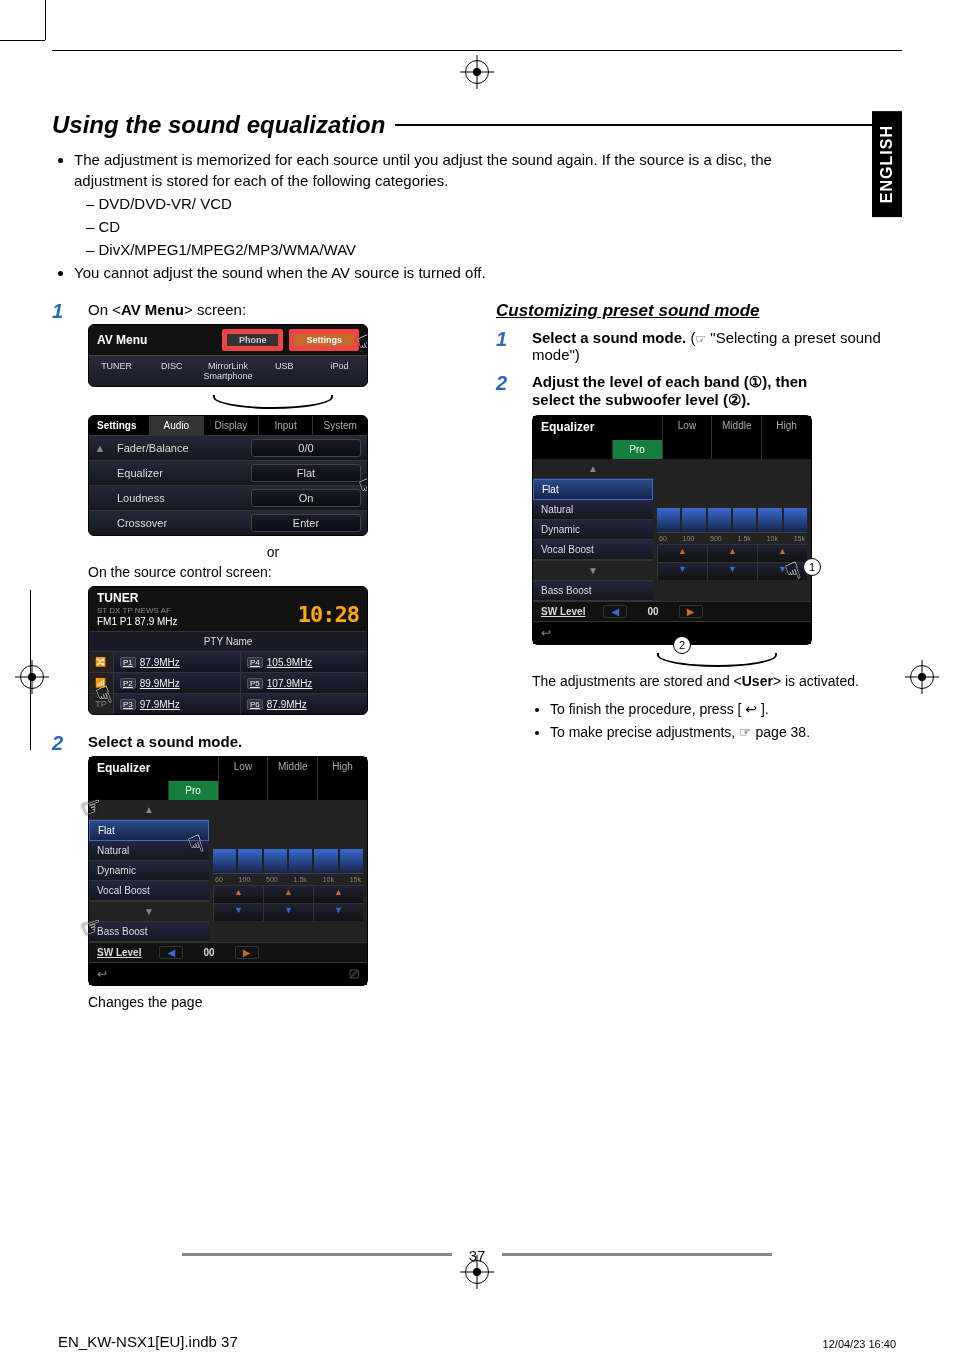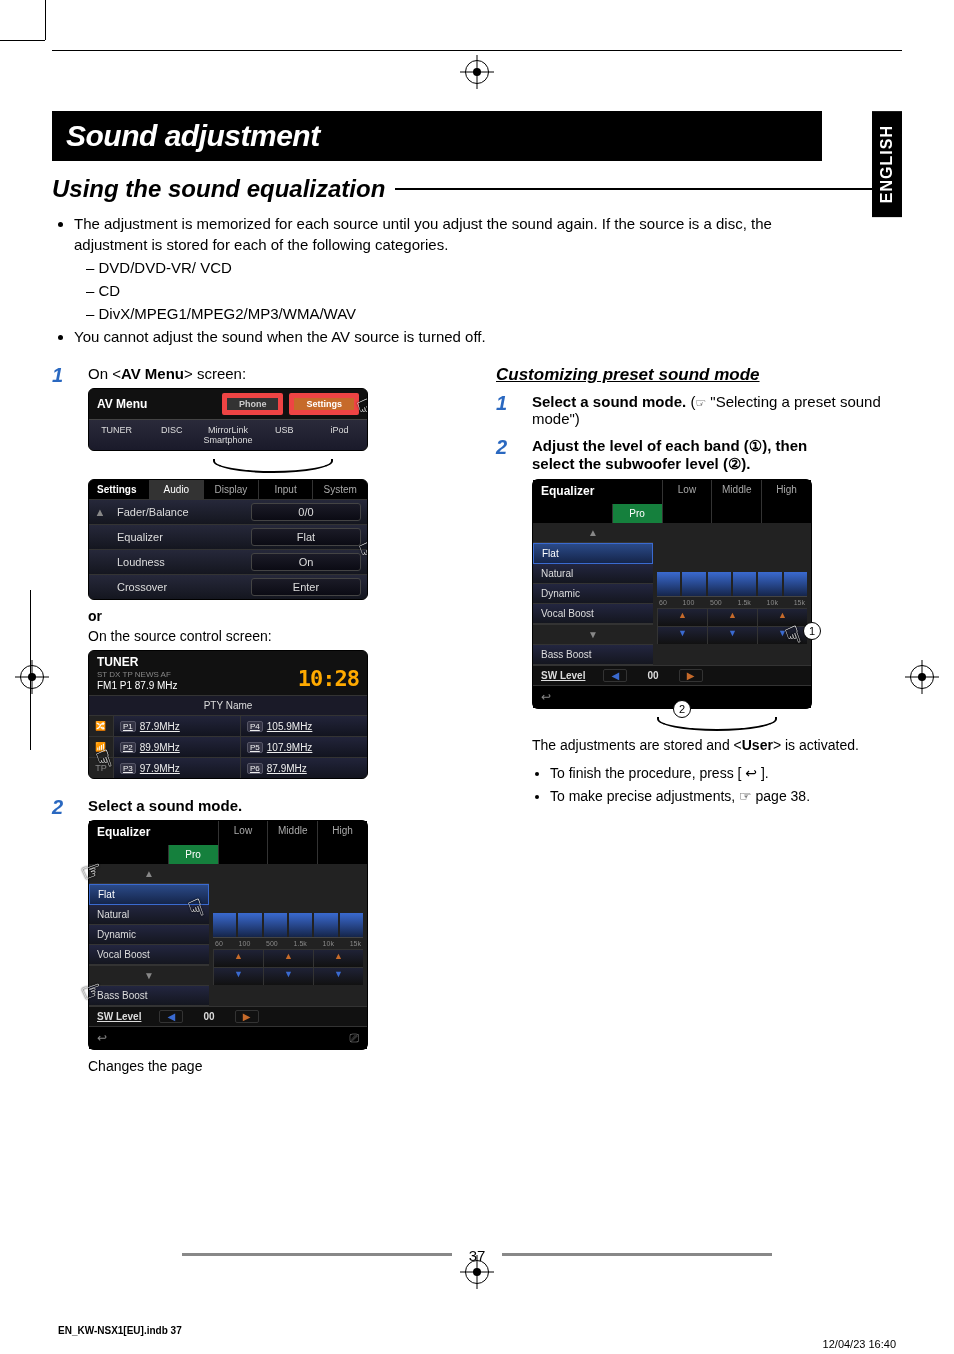--- a/index.html
+++ b/index.html
@@ -60,21 +60,21 @@
   
   .settings-tabs { display: flex; background: #000; }
   .stab { flex: 1; text-align: center; padding: 4px 2px; font-size: 10px; color: #aaa; border-left: 1px solid #333; }
   .stab.first { font-weight: bold; color: #fff; border-left: none; text-align: left; padding-left: 8px; }
   .stab.active { background: #333; color: #fff; }
   .setting-line { display: flex; align-items: center; border-top: 1px solid #333; background: linear-gradient(#26283a,#14161f); }
   .setting-line .arrow { width: 22px; text-align: center; color: #888; }
   .setting-line .slabel { flex: 1; padding: 5px 6px; font-size: 11px; }
   .setting-line .sval { width: 110px; text-align: center; background: linear-gradient(#1b1b27,#0b0b14); border: 1px solid #444; border-radius: 3px; margin: 3px 6px 3px 0; padding: 2px 0; font-size: 11px; }
   
-  .or-text { font-size: 14px; margin: 2px 0; font-weight: bold; }
+  .or-text { text-align: center; font-size: 14px; margin: 2px 0; }
   
   .tuner-head { display: flex; justify-content: space-between; align-items: flex-end; padding: 4px 8px; background: #111; }
   .tuner-head .tleft { display: flex; flex-direction: column; gap: 1px; }
   .tuner-head .ttitle { color: #fff; font-weight: bold; font-size: 12px; }
   .tuner-head .tinfo { font-size: 8px; color: #888; }
   .tuner-head .tfreq { color: #fff; font-size: 10px; }
   .tuner-head .clock { color: #fa0; font-family: monospace; font-size: 22px; font-weight: bold; letter-spacing: -1px; }
   .tuner-pty { text-align: center; padding: 4px 12px; border-top: 1px solid #333; font-size: 10px; background: #1a1a28; }
   .tuner-grid { display: grid; grid-template-columns: 24px 1fr 1fr; }
   .tuner-grid .side { background: #222; border-top: 1px solid #333; padding: 5px 0; text-align: center; font-size: 9px; color: #888; }
@@ -120,21 +120,21 @@
   .hand-icon { font-size: 12px; }
   
   .eq-callout { position: absolute; width: 18px; height: 18px; border: 1px solid #000; border-radius: 50%; background: #fff; color: #000; font-size: 11px; line-height: 17px; text-align: center; }
   
   .swoosh { width: 120px; height: 14px; border-bottom: 2px solid #000; border-left: 2px solid #000; border-right: 2px solid #000; border-radius: 0 0 70px 70px / 0 0 14px 14px; margin: 2px auto 6px auto; }
   
   .page-num { position: absolute; bottom: 30px; left: 50%; transform: translateX(-50%); font-size: 15px; }
   .page-num-rule-l { position: absolute; bottom: 38px; left: 130px; width: 270px; height: 3px; background: #888; }
   .page-num-rule-r { position: absolute; bottom: 38px; right: 130px; width: 270px; height: 3px; background: #888; }
   
-  .footer-l { position: absolute; bottom: 18px; left: 58px; font-size: 10px; font-weight: bold; }
+  .footer-l { position: absolute; bottom: 4px; left: 58px; font-size: 15px; }
   .footer-r { position: absolute; bottom: 4px; right: 58px; font-size: 11px; }
 </style>
 </head>
 <body>
 
 <div class="crop-mark crop-tl-v"></div>
 <div class="crop-mark crop-tl-h"></div>
 <div class="crop-mark crop-l-v"></div>
 <div class="crop-mark crop-reg-top">
     <div class="reg-mark">
@@ -154,21 +154,20 @@
 <div class="crop-mark crop-reg-r">
     <div class="reg-mark">
       <div class="reg-dot"></div>
     </div>
   </div>
 
 <div class="page-frame">
 
   <div class="lang-tab">ENGLISH</div>
 
-  <div class="title-bar">Sound adjustment</div>
 
   <div class="section-heading">
     <span>Using the sound equalization</span>
     <span class="hline"></span>
   </div>
 
   <ul class="bullets">
     <li>The adjustment is memorized for each source until you adjust the sound again. If the source is a disc, the adjustment is stored for each of the following categories.</li>
     <li class="sub">DVD/DVD-VR/ VCD</li>
     <li class="sub">CD</li>

